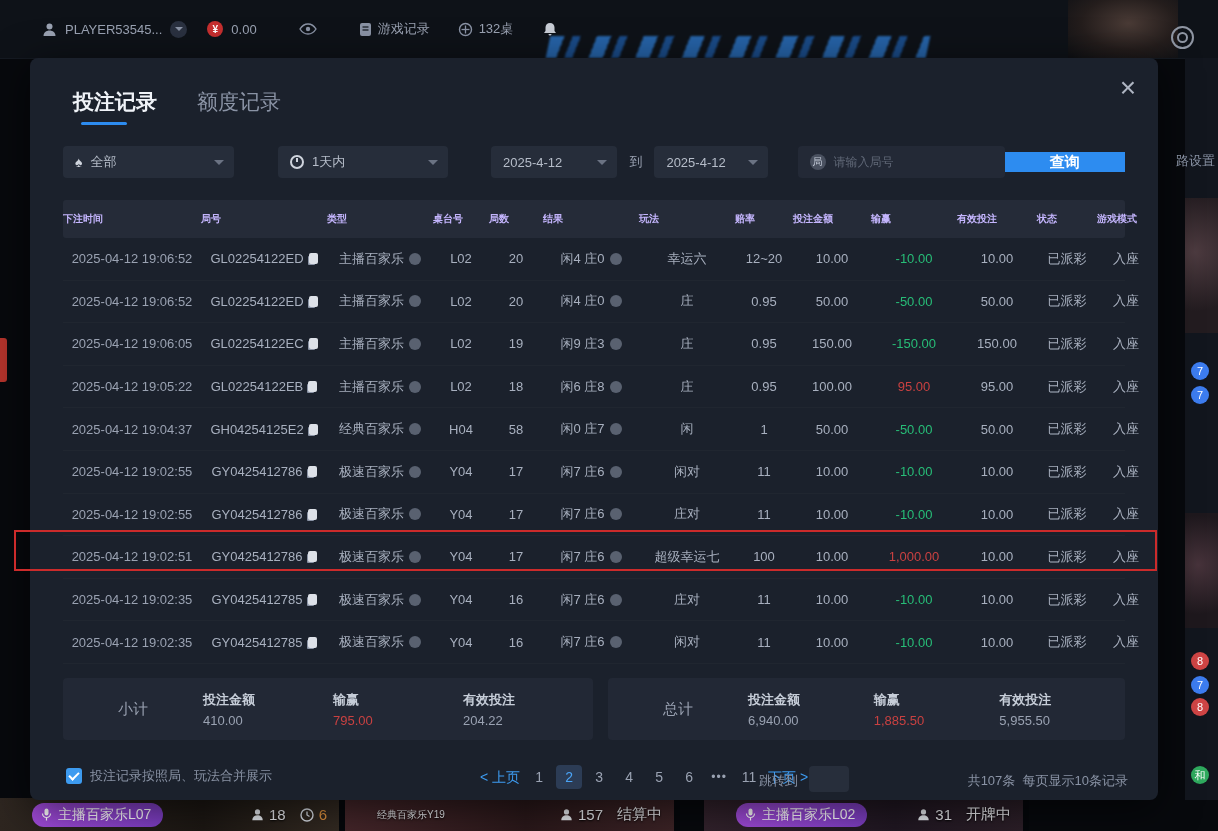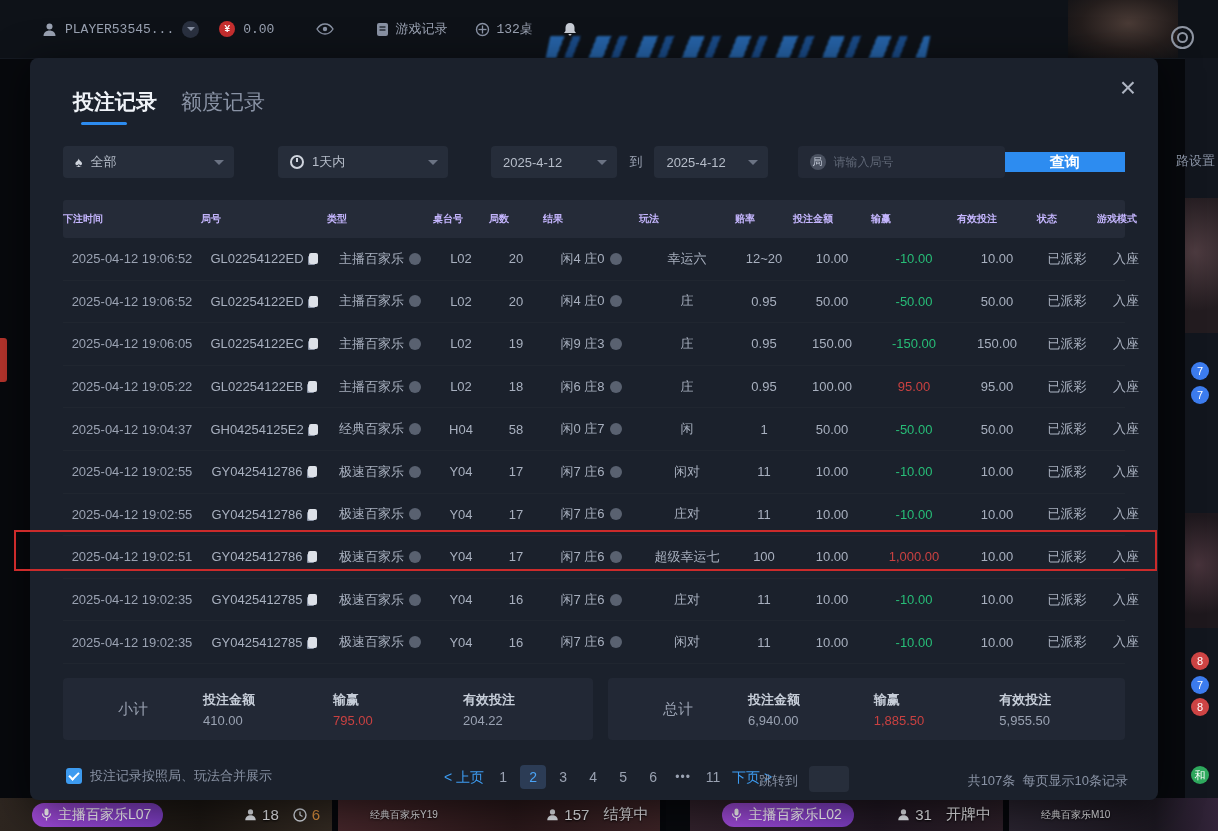--- a/index.html
+++ b/index.html
@@ -1,21 +1,21 @@
 <!DOCTYPE html>
 <html><head>
 <meta charset="utf-8">
 <style>
   html,body{margin:0;padding:0;background:#05070b;}
   #app{position:relative;width:1218px;height:831px;overflow:hidden;
        font-family:"Liberation Sans","DejaVu Sans",sans-serif;color:#c2c9d6;background:#07090d;}
   
   .topbar{position:absolute;left:0;top:0;width:1218px;height:58px;background:#0e1218;
           display:flex;align-items:center;border-bottom:1px solid #151a22;}
-  .tb-left{display:flex;align-items:center;gap:8px;padding-left:42px;white-space:nowrap;font-family:Liberation Mono, monospace;}
+  .tb-left{display:flex;align-items:center;gap:8px;padding-left:42px;white-space:nowrap;}
   .tb-txt{font-size:13px;color:#9aa2b2;}
   .chev-badge{width:17px;height:17px;border-radius:50%;background:#2a3140;display:inline-flex;
               align-items:center;justify-content:center;margin-right:12px;}
   .chev-badge i{border:4px solid transparent;border-top-color:#8a93a5;margin-top:4px;}
   .coin{width:16px;height:16px;border-radius:50%;background:#c62f2f;color:#fff;font-size:10px;
         display:inline-flex;align-items:center;justify-content:center;font-weight:bold;}
   .tb-gap{width:26px;}
   .tb-item{display:inline-flex;align-items:center;gap:6px;font-size:13px;color:#9aa2b2;}
   .announce{font-size:13px;color:#79818f;max-width:420px;overflow:hidden;}
   .logo-blur{position:absolute;left:548px;top:36px;width:380px;height:22px;opacity:.75;filter:blur(1px);
@@ -46,21 +46,21 @@
   .pill{display:inline-flex;align-items:center;gap:6px;background:linear-gradient(90deg,#a04ad8,#7d3ec2);
      border-radius:14px;padding:3px 12px 3px 9px;font-size:14px;color:#fff;}
   .plain-name{font-size:10px;color:#e8e8ec;text-shadow:0 1px 2px #000;}
   .viewers{display:inline-flex;align-items:center;gap:5px;font-size:15px;color:#e8e8ec;margin-left:auto;text-shadow:0 1px 2px #000;}
   .timer{display:inline-flex;align-items:center;gap:5px;font-size:15px;color:#e0923f;}
   .sstatus{font-size:15px;color:#e8e8ec;text-shadow:0 1px 2px #000;}
   
   .modal{position:absolute;left:30px;top:58px;width:1128px;height:742px;background:#1b212c;
      border-radius:8px;box-shadow:0 8px 40px rgba(0,0,0,.6);z-index:2;}
   .close{position:absolute;right:22px;top:16px;font-size:28px;line-height:28px;color:#aeb5c2;cursor:pointer;}
-  .tabs{position:absolute;left:43px;top:30px;display:flex;gap:24px;}
+  .tabs{position:absolute;left:43px;top:30px;display:flex;gap:40px;}
   .tab{font-size:21px;color:#8a93a5;padding-bottom:9px;cursor:pointer;}
   .tab.active{color:#f0f3f8;font-weight:bold;position:relative;}
   .tab.active::after{content:"";position:absolute;left:8px;bottom:0;width:46px;height:3px;
      background:#2d8cf0;border-radius:2px;}
   
   .filters{position:absolute;left:33px;top:88px;width:1062px;display:flex;align-items:center;}
   .select{height:32px;background:#262d3a;border-radius:4px;display:flex;align-items:center;
      padding:0 10px 0 12px;font-size:13px;color:#b6bdc9;box-sizing:border-box;}
   .select .grow{flex:1;}
   .caret{border:5px solid transparent;border-top-color:#6b7383;margin-top:5px;margin-left:8px;}
@@ -99,21 +99,21 @@
   .sum-col{flex:1;}
   .sum-col .t{font-size:13px;color:#c6cdd8;font-weight:bold;margin-bottom:4px;}
   .sum-col .v{font-size:13px;color:#9aa2b2;}
   .sum-col .v.red{color:#c94141;}
   
   .mfooter{position:absolute;left:36px;right:30px;top:705px;height:32px;}
   .merge{position:absolute;left:0;top:4px;display:flex;align-items:center;gap:8px;font-size:13px;color:#8a93a5;cursor:pointer;}
   .cb{width:16px;height:16px;background:#3d9bf0;border-radius:3px;position:relative;display:inline-block;}
   .cb::after{content:"";position:absolute;left:3px;top:4px;width:8px;height:4px;border-left:2px solid #fff;
      border-bottom:2px solid #fff;transform:rotate(-45deg);}
-  .pager{position:absolute;left:376px;top:2px;display:flex;align-items:flex-start;gap:4px;font-size:14px;}
+  .pager{position:absolute;left:412px;top:2px;display:flex;align-items:flex-start;gap:4px;font-size:14px;}
   .pg{min-width:22px;height:24px;line-height:24px;text-align:center;color:#9aa2b2;cursor:pointer;padding:0 2px;border-radius:4px;}
   .pg.nav{color:#3d9bf0;}
   .pg.active{background:#2c3c55;color:#4aa3f5;}
   .pg.dots{font-size:12px;letter-spacing:1px;}
   .jump-label{position:absolute;left:693px;top:9px;font-size:13px;color:#8a93a5;}
   .jump-input{position:absolute;left:743px;top:3px;width:40px;height:26px;background:#272e3b;border-radius:4px;}
   .count{position:absolute;right:0;top:9px;font-size:13px;color:#8a93a5;white-space:pre;}
   
   .row-highlight{position:absolute;left:14px;top:530px;width:1143px;height:41px;
      border:2px solid #cc2b2b;box-sizing:border-box;z-index:4;pointer-events:none;}
@@ -255,23 +255,20 @@
           <span>
             <svg width="13" height="13" viewBox="0 0 15 15">
               <circle cx="7.5" cy="4.5" r="3" fill="#e6e9ee"></circle>
               <path d="M1.5 14c0-3.3 2.7-5.5 6-5.5s6 2.2 6 5.5z" fill="#e6e9ee"></path>
             </svg>
           </span>
           <span>31</span>
         </span>
         <span class="sstatus">开牌中</span>
       </div>
-      <div class="stream-card sc4">
-        <span class="plain-name">经典百家乐M10</span>
-      </div>
     </div>
 
   <section class="modal">
     <span class="close">×</span>
 
     <nav class="tabs">
       <div class="tab active"><span>投注记录</span></div>
       <div class="tab"><span>额度记录</span></div>
     </nav>
 

